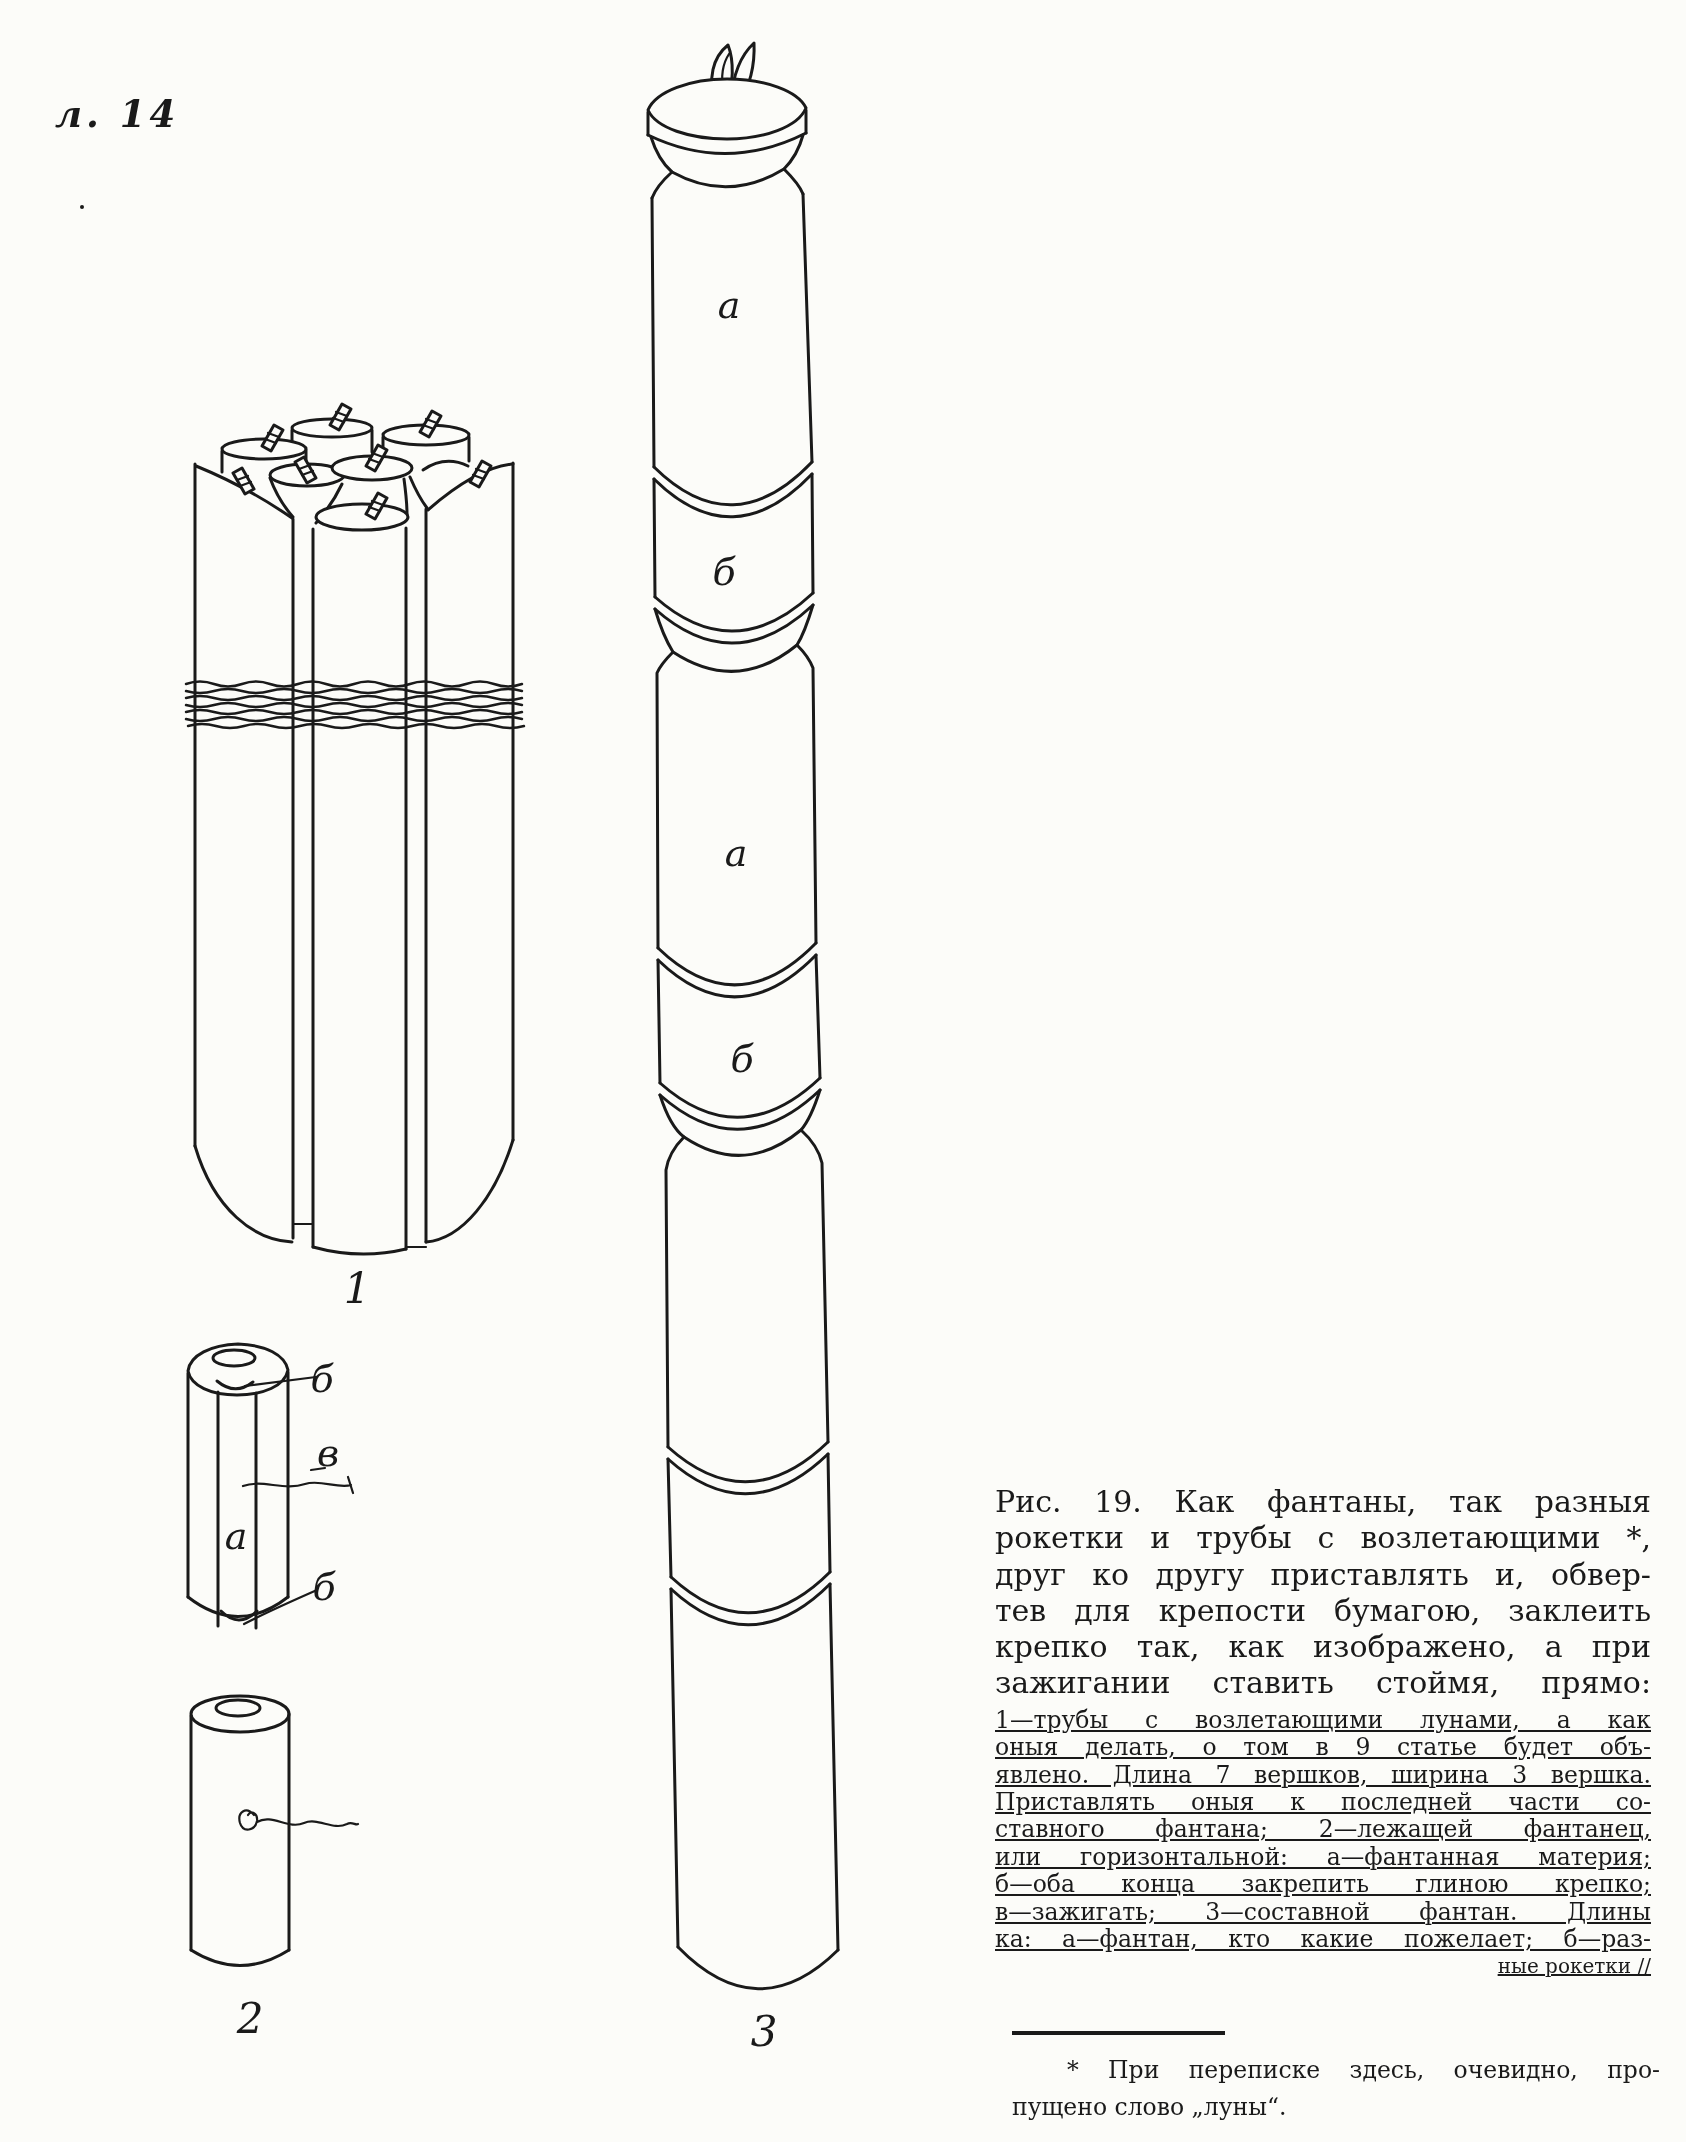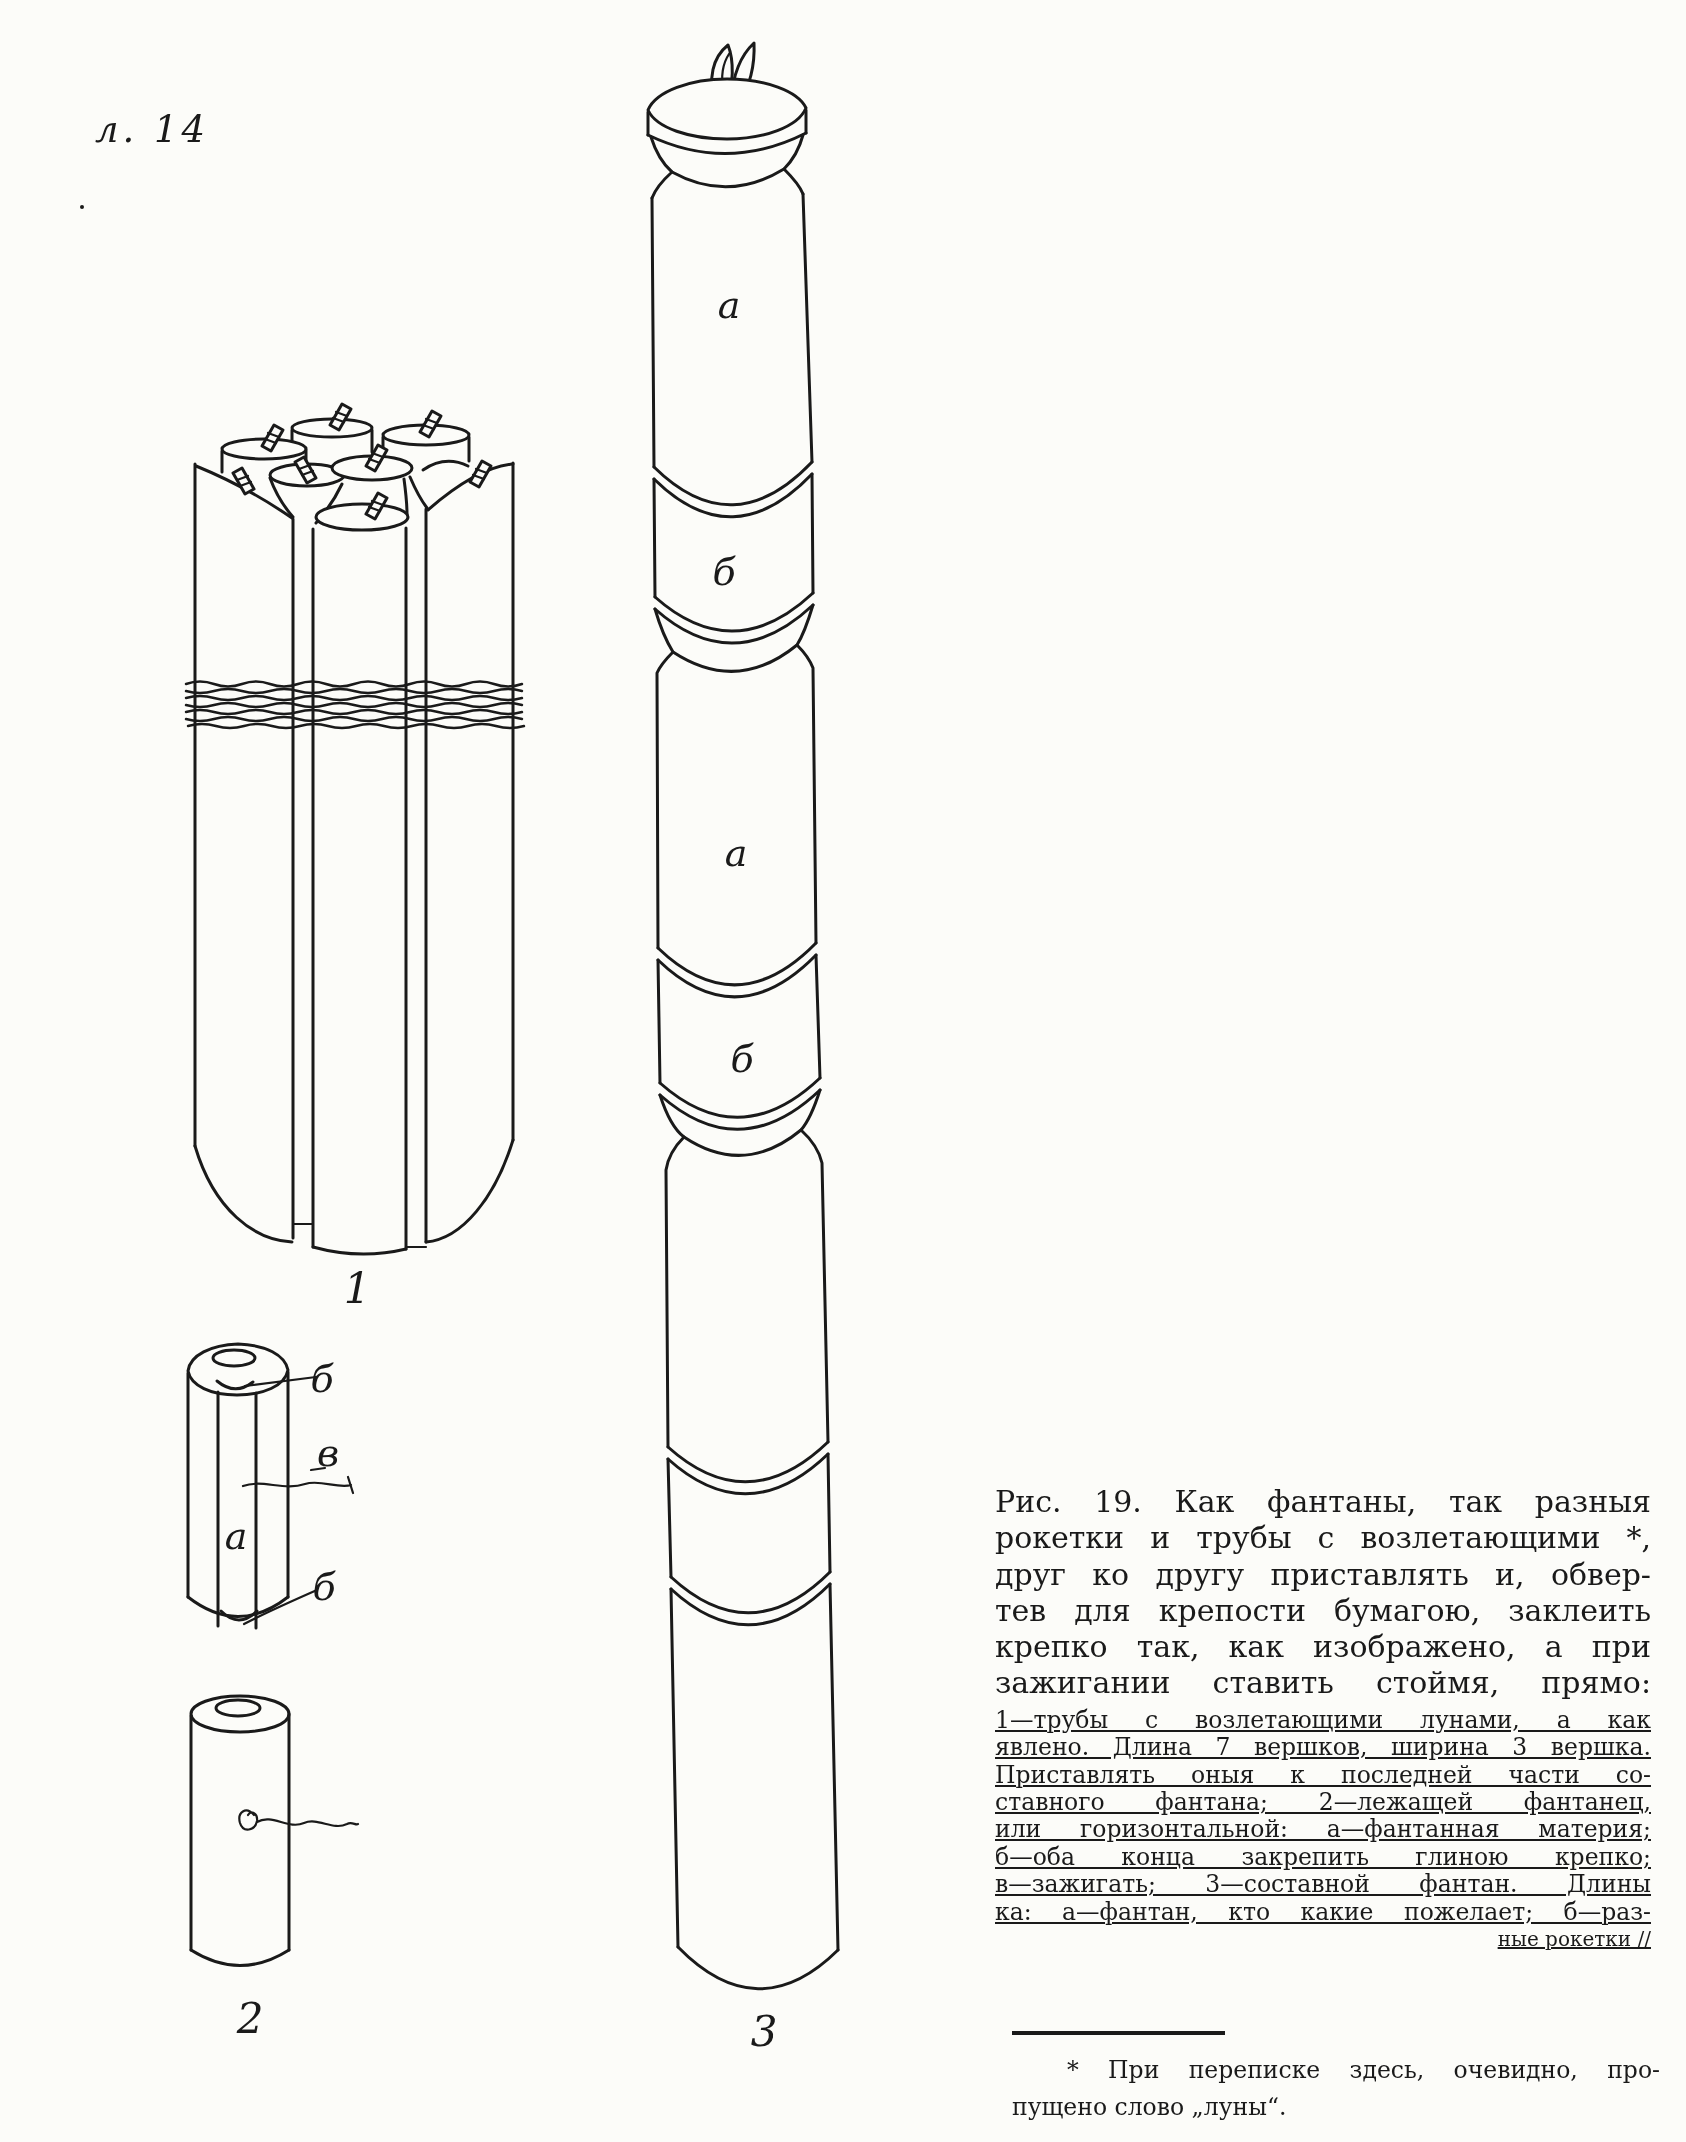--- a/index.html
+++ b/index.html
@@ -5,24 +5,23 @@
   html,body{margin:0;padding:0;background:#e8e8e4;}
   .page{
     position:relative;
     width:1686px;height:2142px;
     background:#fcfcf9;
     font-family:"DejaVu Serif","Liberation Serif",serif;
     color:#1a1a1a;
     overflow:hidden;
   }
   .folio{
-    position:absolute;left:55px;top:108px;
-    font-style:italic;font-weight:normal;font-size:37px;
+    position:absolute;left:55px;top:92px;
+    font-style:italic;font-weight:bold;font-size:37px;
     letter-spacing:4px;
-    margin-left:40px;
   }
   .speck{position:absolute;width:4px;height:4px;background:#1a1a1a;border-radius:50%;}
   svg.art{position:absolute;left:0;top:0;width:1686px;height:2142px;}
   svg.art path, svg.art ellipse, svg.art line{
     fill:none;stroke:#1a1a1a;stroke-width:3;stroke-linecap:round;stroke-linejoin:round;
   }
   svg.art .fill{fill:#fcfcf9;}
   svg.art .thin{stroke-width:2.2;}
   svg.art .rope{stroke-width:2.4;}
   svg.art text{
@@ -192,20 +191,21 @@
     <div class="cap-large">
       <div class="cap-line">Рис. 19. Как фантаны, так разныя</div>
       <div class="cap-line">рокетки и трубы с возлетающими *,</div>
       <div class="cap-line">друг ко другу приставлять и, обвер-</div>
       <div class="cap-line">тев для крепости бумагою, заклеить</div>
       <div class="cap-line">крепко так, как изображено, а при</div>
       <div class="cap-line">зажигании ставить стоймя, прямо:</div>
     </div>
     <div class="cap-small">
       <div class="cap-line">1—трубы с возлетающими лунами, а как</div>
+      <div class="cap-line">оныя делать, о том в 9 статье будет объ-</div>
       <div class="cap-line">явлено. Длина 7 вершков, ширина 3 вершка.</div>
       <div class="cap-line">Приставлять оныя к последней части со-</div>
       <div class="cap-line">ставного фантана; 2—лежащей фантанец,</div>
       <div class="cap-line">или горизонтальной: а—фантанная материя;</div>
       <div class="cap-line">б—оба конца закрепить глиною крепко;</div>
       <div class="cap-line">в—зажигать; 3—составной фантан. Длины</div>
       <div class="cap-line">ка: а—фантан, кто какие пожелает; б—раз-</div>
       <div class="cap-center">ные рокетки //</div>
     </div>
   </div>

